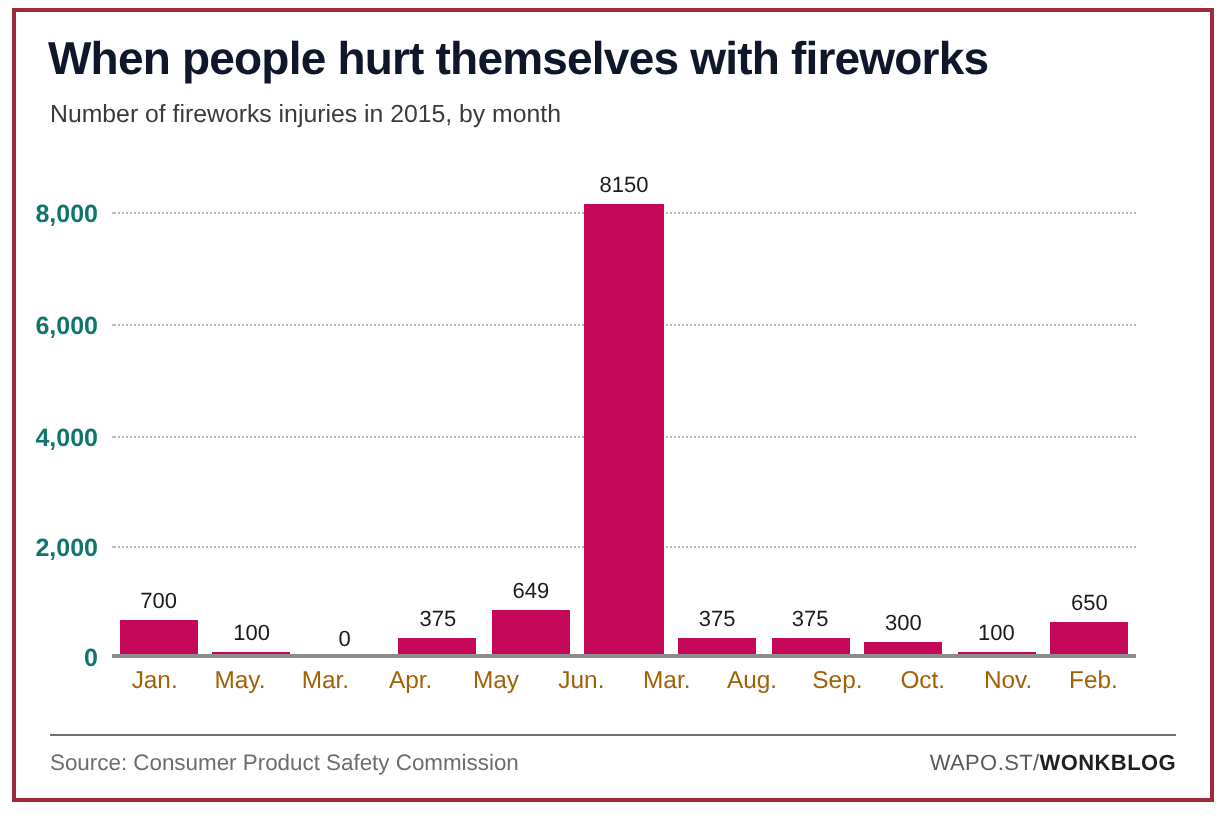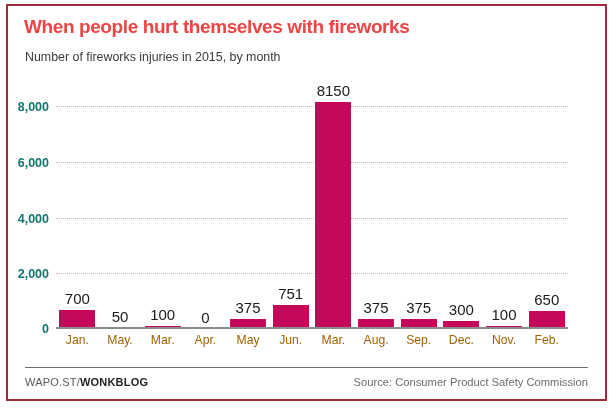--- a/index.html
+++ b/index.html
@@ -14,21 +14,21 @@
     left: 6px; top: 4px;
     width: 601px; height: 397px;
     background: #ffffff;
     border: 2px solid #9e2a3c;
     overflow: hidden;
   }
   #inner { position: relative; width: 100%; height: 100%; padding: 0 14px; }
 
   #title {
     position: absolute; left: 16px; top: 10px;
-    font-size: 19px; font-weight: bold; color: #ef4444;
+    font-size: 23px; font-weight: bold; color: #0f172a;
     letter-spacing: -0.4px; white-space: nowrap;
   }
   #subtitle {
     position: absolute; left: 17px; top: 44px;
     font-size: 12.4px; color: #3b3b3b; white-space: nowrap;
   }
 
   
   #plot {
     position: absolute;
@@ -61,21 +61,21 @@
     align-items: center;
   }
   .bar {
     width: 84%;
     background: #c6085a;
     align-self: center;
   }
   .bar-value {
     position: absolute;
     left: 50%; transform: translateX(-50%);
-    font-size: 15px; color: #1b1b1b;
+    font-size: 11px; color: #1b1b1b;
     white-space: nowrap;
   }
 
   #xlabels {
     position: absolute;
     left: 48px; top: 327px; width: 512px;
     display: flex;
   }
   .xlabel {
     flex: 1 1 0; text-align: center;
@@ -121,37 +121,33 @@
           <div class="gridline" style="top: 22.2727px;">
             <div class="ytick" style="top: 0px;">8,000</div>
           </div>
         </div>
       <div id="bars">
           <div class="bar-slot">
             <div class="bar-value" style="bottom: 22.4886px;">700</div>
             <div class="bar" style="height: 19.4886px; background: rgb(198, 8, 90);"></div>
           </div>
           <div class="bar-slot">
-            <div class="bar-value" style="bottom: 4.39205px;">50</div>
-            <div class="bar" style="height: 1.39205px; background: rgb(198, 8, 90);"></div>
-          </div>
-          <div class="bar-slot">
             <div class="bar-value" style="bottom: 5.78409px;">100</div>
             <div class="bar" style="height: 2.78409px; background: rgb(198, 8, 90);"></div>
           </div>
           <div class="bar-slot">
             <div class="bar-value" style="bottom: 3px;">0</div>
             <div class="bar" style="height: 0px; background: rgb(198, 8, 90);"></div>
           </div>
           <div class="bar-slot">
             <div class="bar-value" style="bottom: 13.4403px;">375</div>
             <div class="bar" style="height: 10.4403px; background: rgb(198, 8, 90);"></div>
           </div>
           <div class="bar-slot">
-            <div class="bar-value" style="bottom: 27.3608px;">751</div>
+            <div class="bar-value" style="bottom: 27.3608px;">649</div>
             <div class="bar" style="height: 24.3608px; background: rgb(198, 8, 90);"></div>
           </div>
           <div class="bar-slot">
             <div class="bar-value" style="bottom: 229.903px;">8150</div>
             <div class="bar" style="height: 226.903px; background: rgb(198, 8, 90);"></div>
           </div>
           <div class="bar-slot">
             <div class="bar-value" style="bottom: 13.4403px;">375</div>
             <div class="bar" style="height: 10.4403px; background: rgb(198, 8, 90);"></div>
           </div>
@@ -178,25 +174,25 @@
     <div id="xlabels">
         <div class="xlabel">Jan.</div>
         <div class="xlabel">May.</div>
         <div class="xlabel">Mar.</div>
         <div class="xlabel">Apr.</div>
         <div class="xlabel">May</div>
         <div class="xlabel">Jun.</div>
         <div class="xlabel">Mar.</div>
         <div class="xlabel">Aug.</div>
         <div class="xlabel">Sep.</div>
-        <div class="xlabel">Dec.</div>
+        <div class="xlabel">Oct.</div>
         <div class="xlabel">Nov.</div>
         <div class="xlabel">Feb.</div>
       </div>
 
     <div id="footer-rule"></div>
     <div id="footer">
+      <div id="source">Source: Consumer Product Safety Commission</div>
       <div id="brand"><span>WAPO.ST/</span><b>WONKBLOG</b></div>
-      <div id="source">Source: Consumer Product Safety Commission</div>
     </div>
 
   </div>
 </div>
 
 </body></html>

